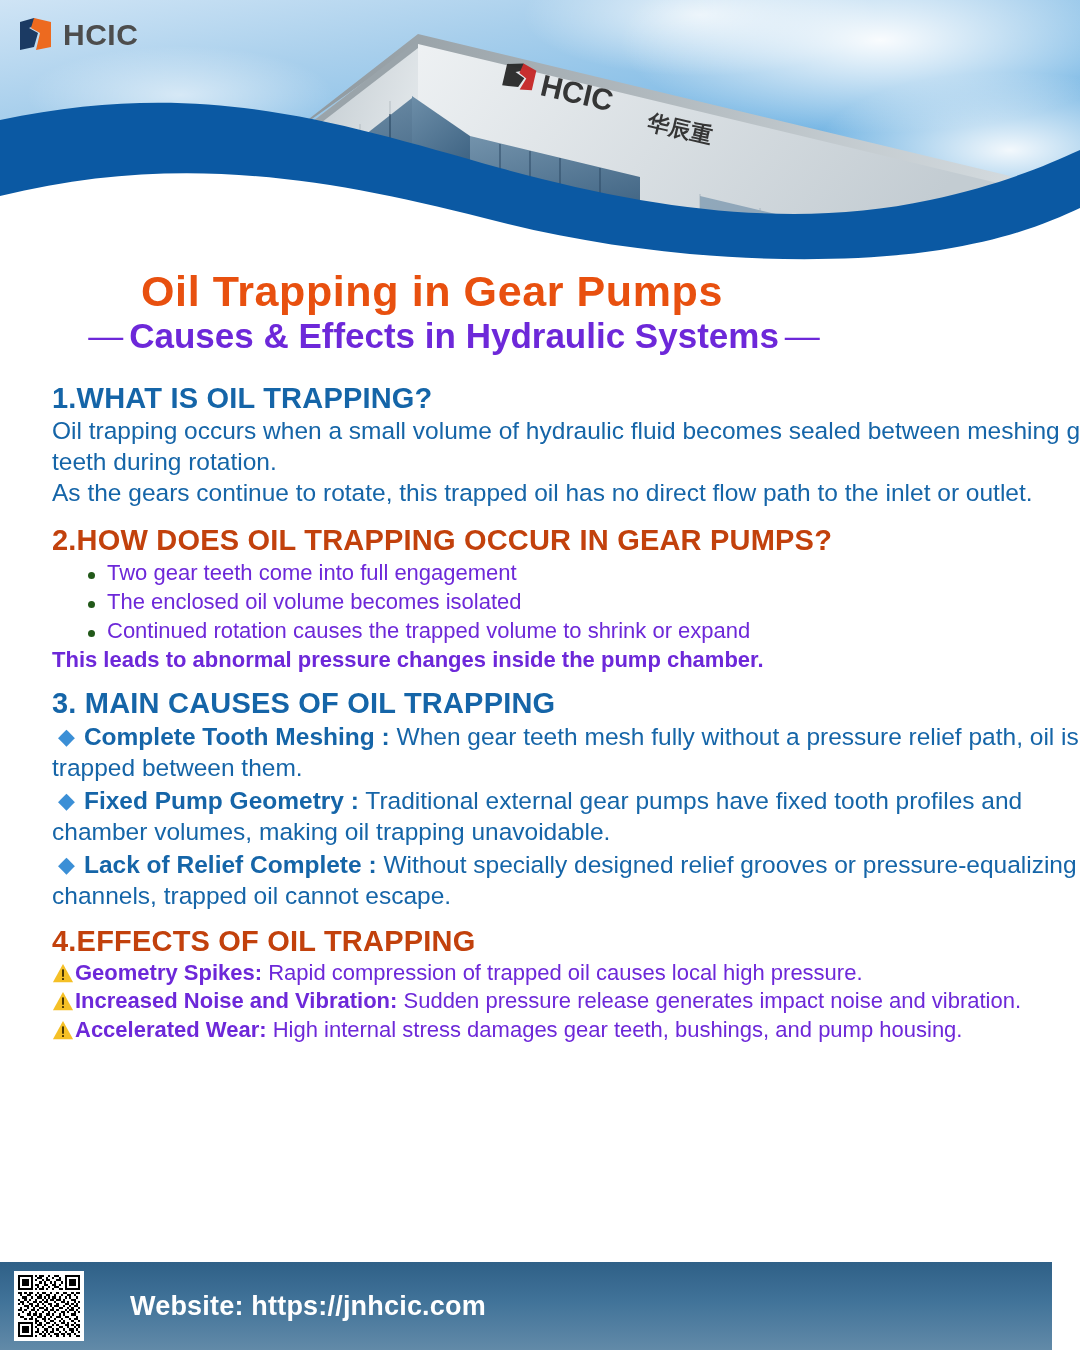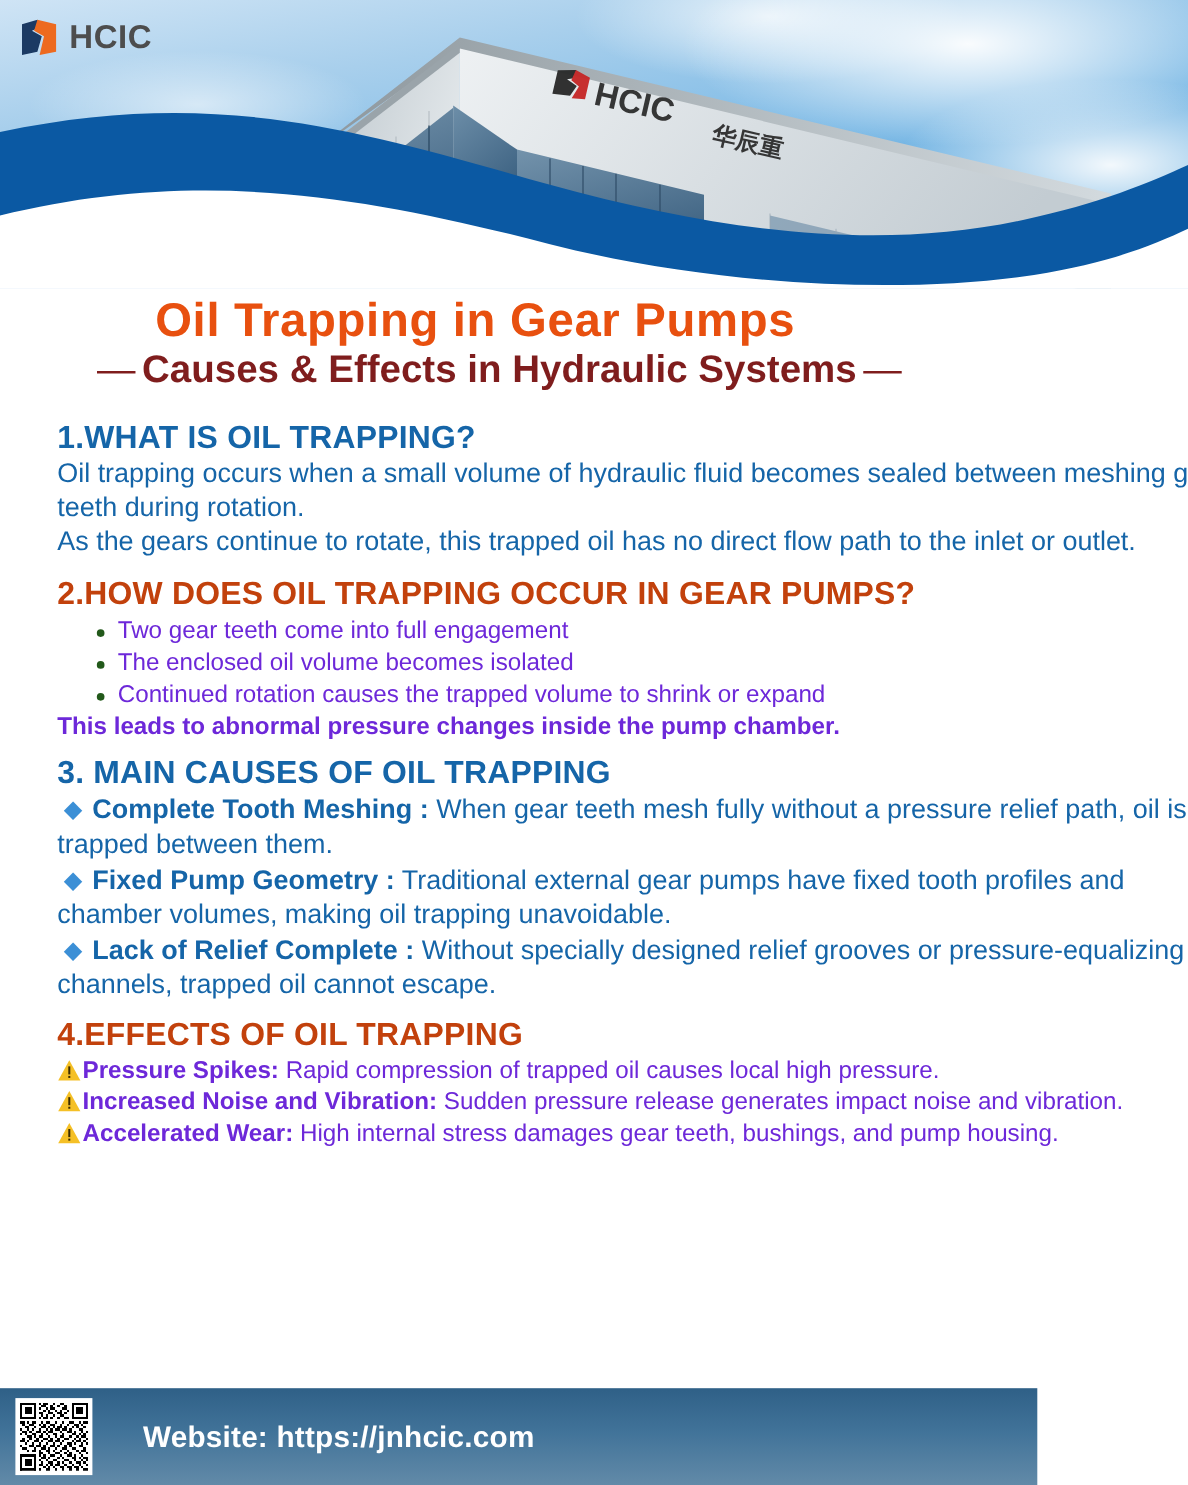--- a/index.html
+++ b/index.html
@@ -46,21 +46,21 @@
   .title-wrap {
     position:absolute; top:268px; left:0; width:864px;
     text-align:center;
   }
   .title-main {
     color:#E8500F; font-size:43px; font-weight:bold;
     letter-spacing:.6px; line-height:1.08;
     font-family:"Liberation Sans", sans-serif;
   }
   .title-sub {
-    color:#7f1d1d; font-size:35px; font-weight:bold;
+    color:#6d28d9; font-size:35px; font-weight:bold;
     line-height:1.15; margin-top:2px;
     font-family:"Liberation Sans", sans-serif;
     padding-left:44px;
   }
   .dash { font-weight:normal; padding:0 6px; }
 
   
   .content { position:absolute; top:381px; left:0; width:1080px; padding:0 8px;margin-left:44px; }
   .sec { margin-bottom:4px; }
   .h-blue  { color:#1565A8; font-size:29px; font-weight:bold; line-height:1.18; letter-spacing:.2px; }
@@ -81,21 +81,21 @@
   .effect { margin-top:1px; line-height:1.26; }
   .warn {
     display:inline-block; width:22px; vertical-align:-3px; margin-right:1px;
   }
   .sec3-head { margin-top:12px; }
   .sec4-head { margin-top:12px; }
   .sec2-head { margin-top:14px; }
 
   
   .footer {
-    position:absolute; left:0; bottom:0; width:943px; height:88px;
+    position:absolute; left:0; bottom:0; width:1052px; height:88px;
     background:linear-gradient(180deg, #2f6087 0%, #417399 45%, #628aa8 100%);
     display:flex; align-items:center;
   }
   .qr-box {
     width:70px; height:70px; margin-left:14px; background:#fff;
     padding:4px; flex:0 0 auto;
   }
   .qr-svg { display:block; width:62px; height:62px; }
   .site {
     color:#ffffff; font-size:27px; font-weight:bold;
@@ -246,21 +246,21 @@
     </div>
 
     <div class="sec">
       <div class="h-green sec4-head">4.EFFECTS OF OIL TRAPPING</div>
 
       <div class="p-green effect">
         <svg class="warn" viewBox="0 0 24 22">
             <polygon points="12,1 23,21 1,21" fill="#F5C026"></polygon>
             <rect x="11" y="7" width="2" height="8" fill="#3a2b00"></rect>
             <rect x="11" y="16.5" width="2" height="2" fill="#3a2b00"></rect>
-          </svg><span class="b">Pressure Spikes:</span>
+          </svg><span class="b">Geometry Spikes:</span>
         <span>Rapid compression of trapped oil causes local high pressure.</span>
       </div>
 
       <div class="p-green effect">
         <svg class="warn" viewBox="0 0 24 22">
             <polygon points="12,1 23,21 1,21" fill="#F5C026"></polygon>
             <rect x="11" y="7" width="2" height="8" fill="#3a2b00"></rect>
             <rect x="11" y="16.5" width="2" height="2" fill="#3a2b00"></rect>
           </svg><span class="b">Increased Noise and Vibration:</span>
         <span>Sudden pressure release generates impact noise and vibration.</span>

